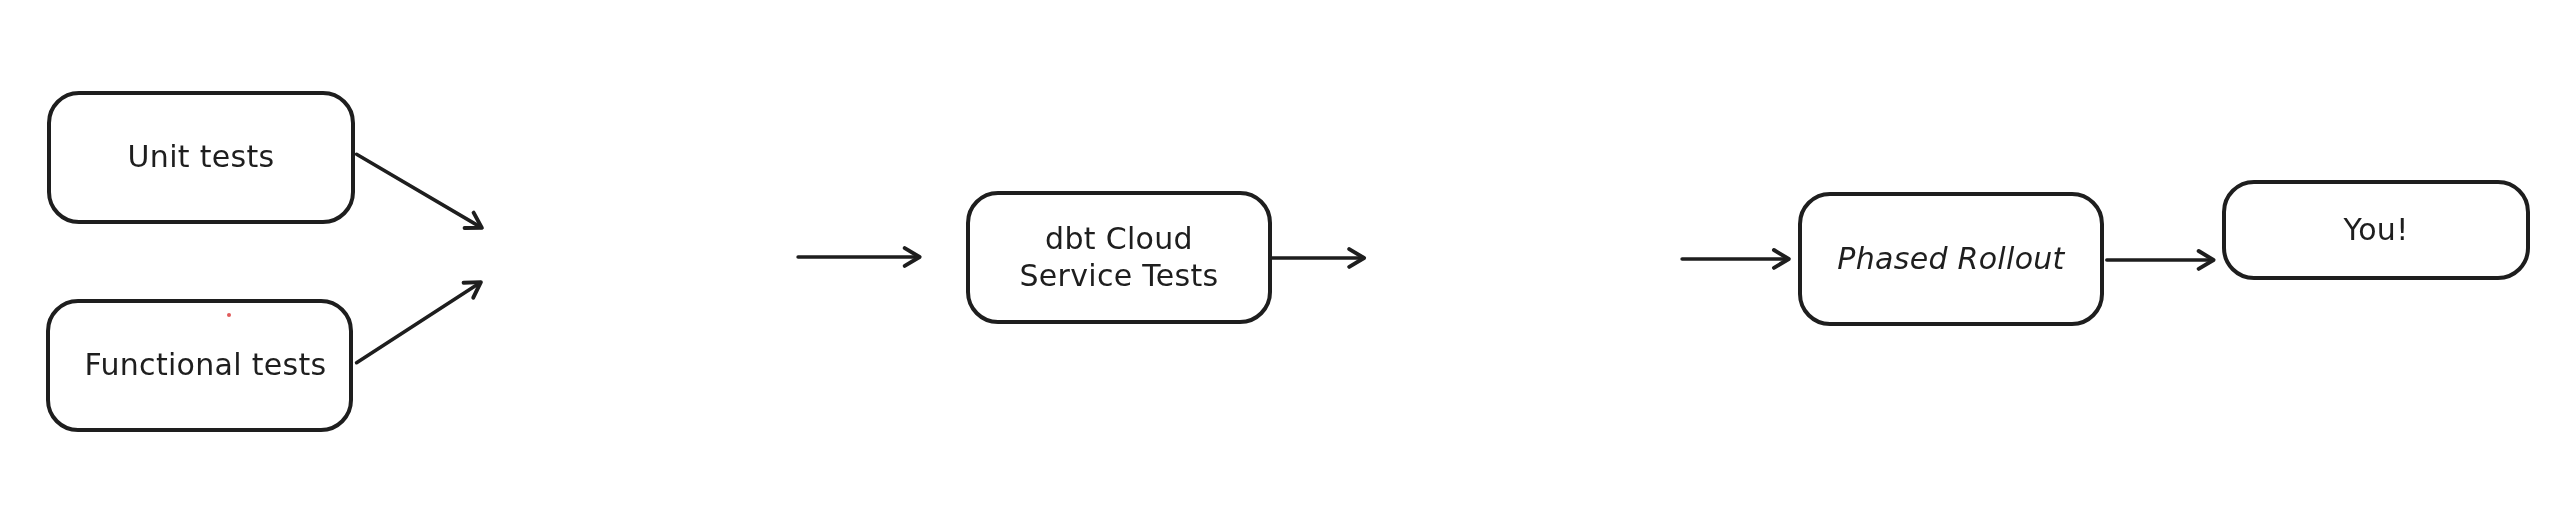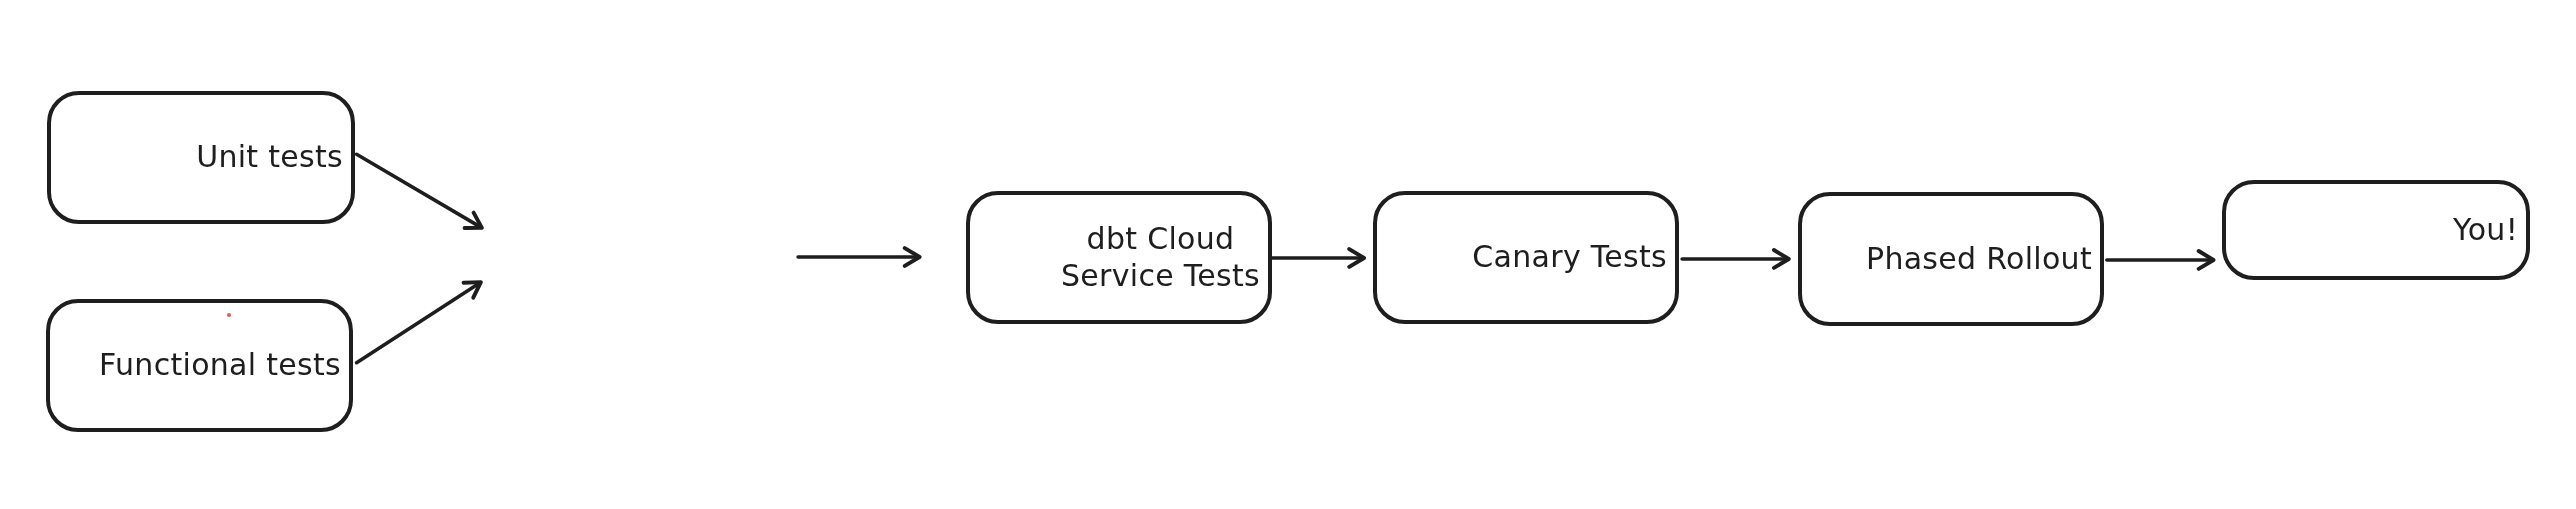--- a/index.html
+++ b/index.html
@@ -24,38 +24,38 @@
     pointer-events: none;
   }
   .node {
     position: absolute;
     box-sizing: border-box;
     background: #ffffff;
     border: 4px solid #1e1e1e;
     border-radius: 32px;
     display: flex;
     align-items: center;
-    justify-content: flex-end;
+    justify-content: center;
   }
   .node-label {
     font-size: 30px;
     line-height: 1.22;
     color: #1e1e1e;
     text-align: center;
     white-space: pre-line;
     letter-spacing: 0.3px;
     padding: 0 8px;
   }
   
   .n-unit       { left: 47px;   top: 91px;  width: 308px; height: 133px; }
   .n-functional { left: 46px;   top: 299px; width: 307px; height: 133px; padding-left: 12px; }
   .n-smoke      { left: 491px;  top: 190px; width: 304px; height: 133px; }
   .n-dbt        { left: 966px;  top: 191px; width: 306px; height: 133px; }
   .n-canary     { left: 1373px; top: 191px; width: 306px; height: 133px; }
-  .n-phased     { left: 1798px; top: 192px; width: 306px; height: 134px; }
+  .n-phased     { left: 1798px; top: 192px; width: 306px; height: 134px; font-style: italic; }
   .n-you        { left: 2222px; top: 180px; width: 308px; height: 100px; }
   .red-dot {
     position: absolute;
     left: 227px;
     top: 313px;
     width: 4px;
     height: 4px;
     border-radius: 50%;
     background: #e05a5a;
   }
@@ -86,23 +86,20 @@
   <div class="node n-functional">
     <span class="node-label">Functional tests</span>
   </div>
 
 
   <div class="node n-dbt">
     <span class="node-label">dbt Cloud
 Service Tests</span>
   </div>
 
-  <div class="node n-canary">
-    <span class="node-label">Canary Tests</span>
-  </div>
 
   <div class="node n-phased">
     <span class="node-label">Phased Rollout</span>
   </div>
 
   <div class="node n-you">
     <span class="node-label">You!</span>
   </div>
 
   <div class="red-dot"></div>

